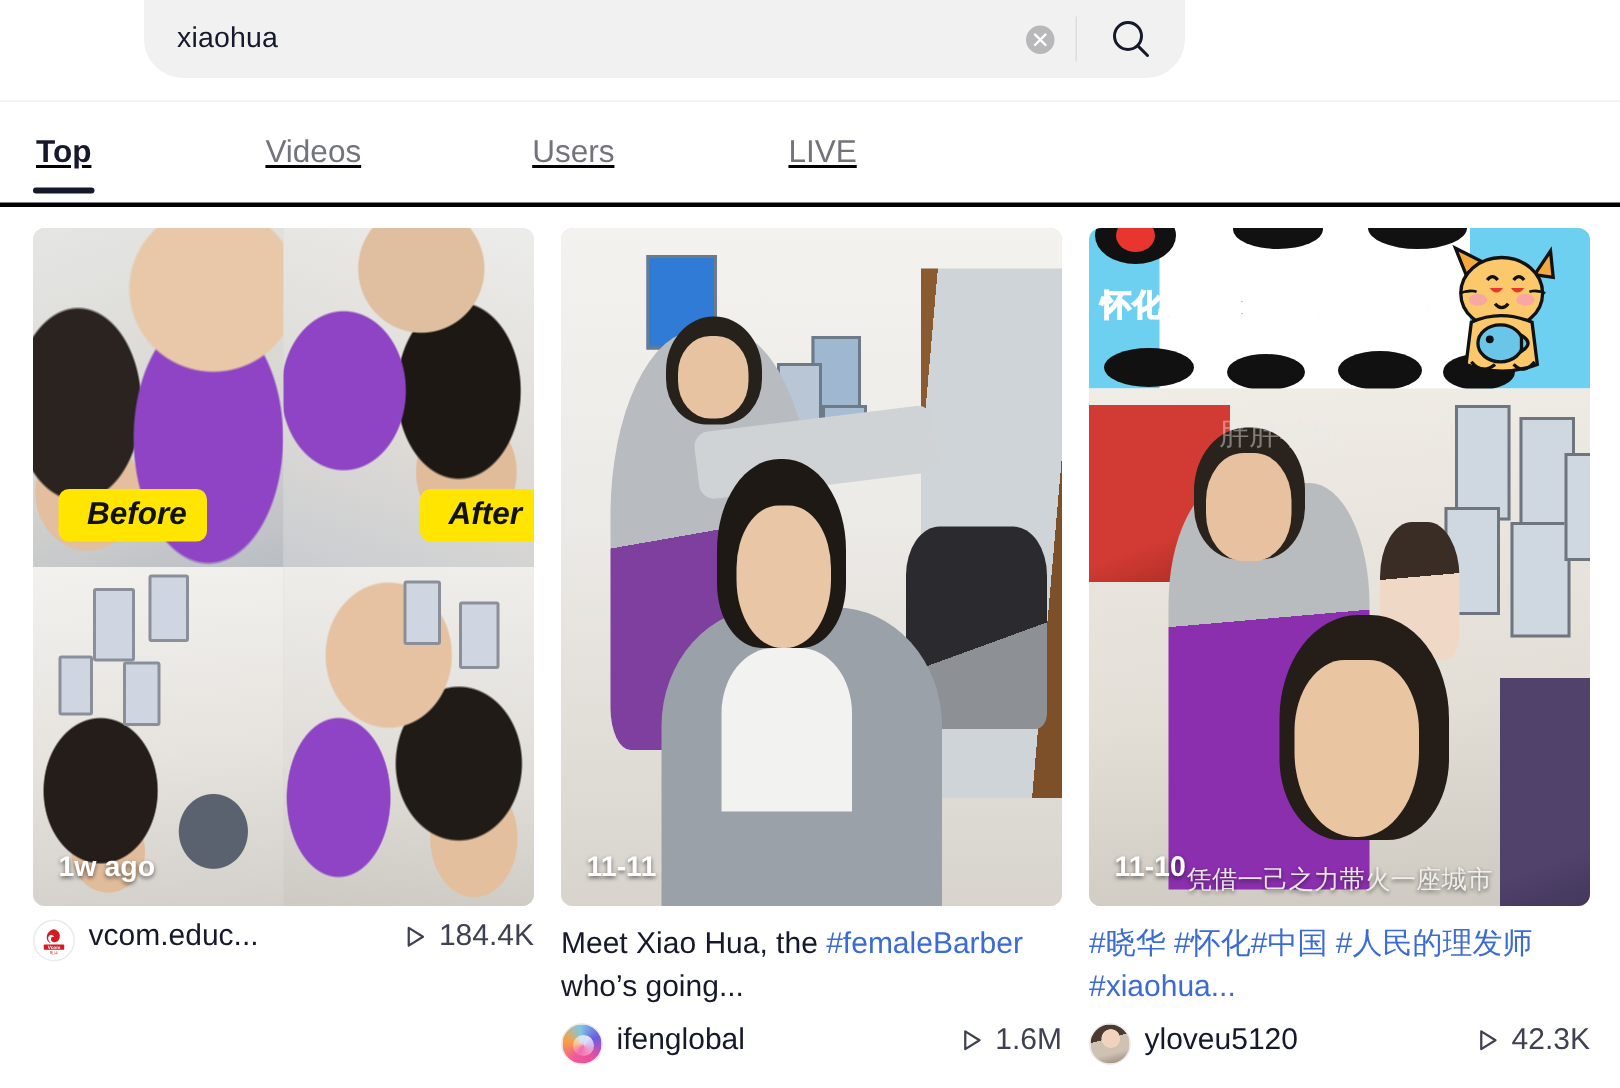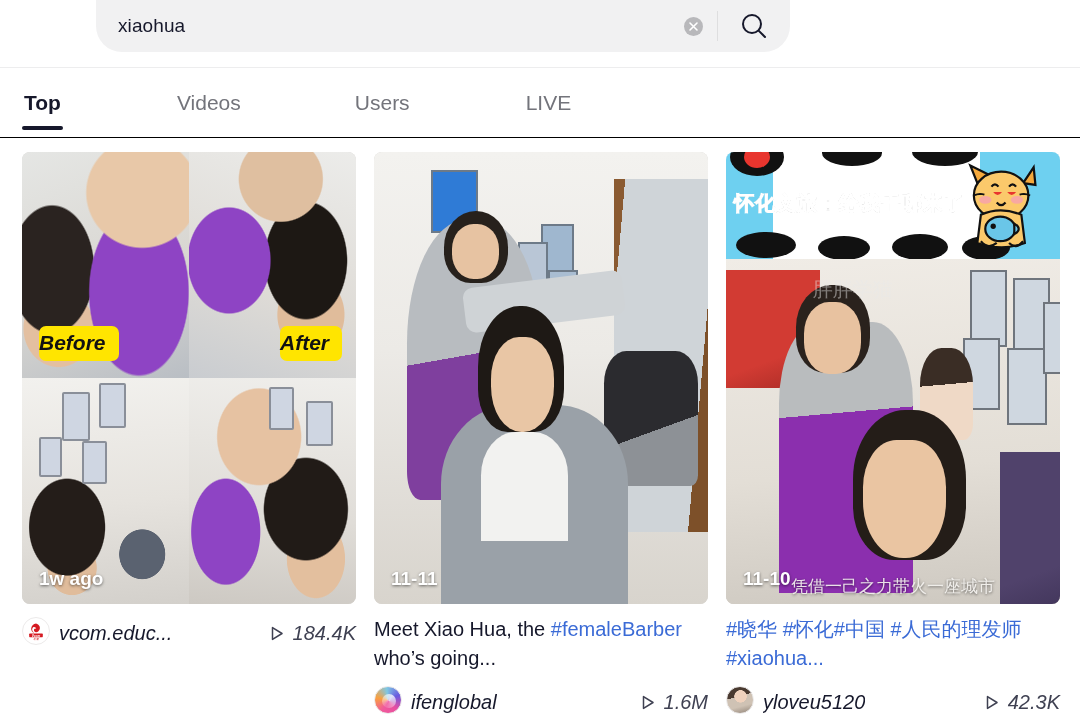--- a/index.html
+++ b/index.html
@@ -59,21 +59,22 @@
     cursor: pointer;
     flex: 0 0 auto;
   }
 
   
   .tabs {
     height: 70px;
     position: relative;
     display: flex;
     align-items: center;
-    border-bottom: 1px solid #000000;
+    border-bottom: 3px solid #000000;
+    text-decoration: underline;
   }
   .tab {
     font-size: 21px;
     color: #73747b;
     cursor: pointer;
     position: relative;
     height: 70px;
     display: flex;
     align-items: center;
     padding: 0 2px;
@@ -155,21 +156,21 @@
     position: absolute; background: #cfd6e2;
     border: 2px solid #8a8f99; border-radius: 2px;
   }
   .badge-ba {
     position: absolute;
     background: #ffe500;
     color: #111111;
     font-weight: bold;
     font-style: italic;
     font-size: 21px;
-    padding: 5px 13px 6px 0;
+    padding: 5px 13px 6px 19px;
     border-radius: 7px;
     z-index: 5;
     white-space: nowrap;
   }
   .badge-before { left: 17px; top: 174px; }
   .badge-after  { left: 258px; top: 174px; }
 
   
   .scene2 { position:absolute; inset:0;
     background:
@@ -257,23 +258,22 @@
     line-height: 29px;
     color: #16182b;
     max-height: 58px;
     overflow: hidden;
   }
   .card-title .tag { color: #3b6bd6; }
   .card-title.all-tag { color: #3b6bd6; }
   .card-foot {
     margin-top: 9px;
     display: flex;
-    align-items: flex-end;
+    align-items: flex-start;
     height: 32px;
-    font-style: italic;
   }
   .avatar {
     width: 28px; height: 28px;
     border-radius: 50%;
     flex: 0 0 auto;
     margin-right: 9px;
     overflow: hidden;
     position: relative;
     border: 1px solid #eceaea;
     background: #fff;

